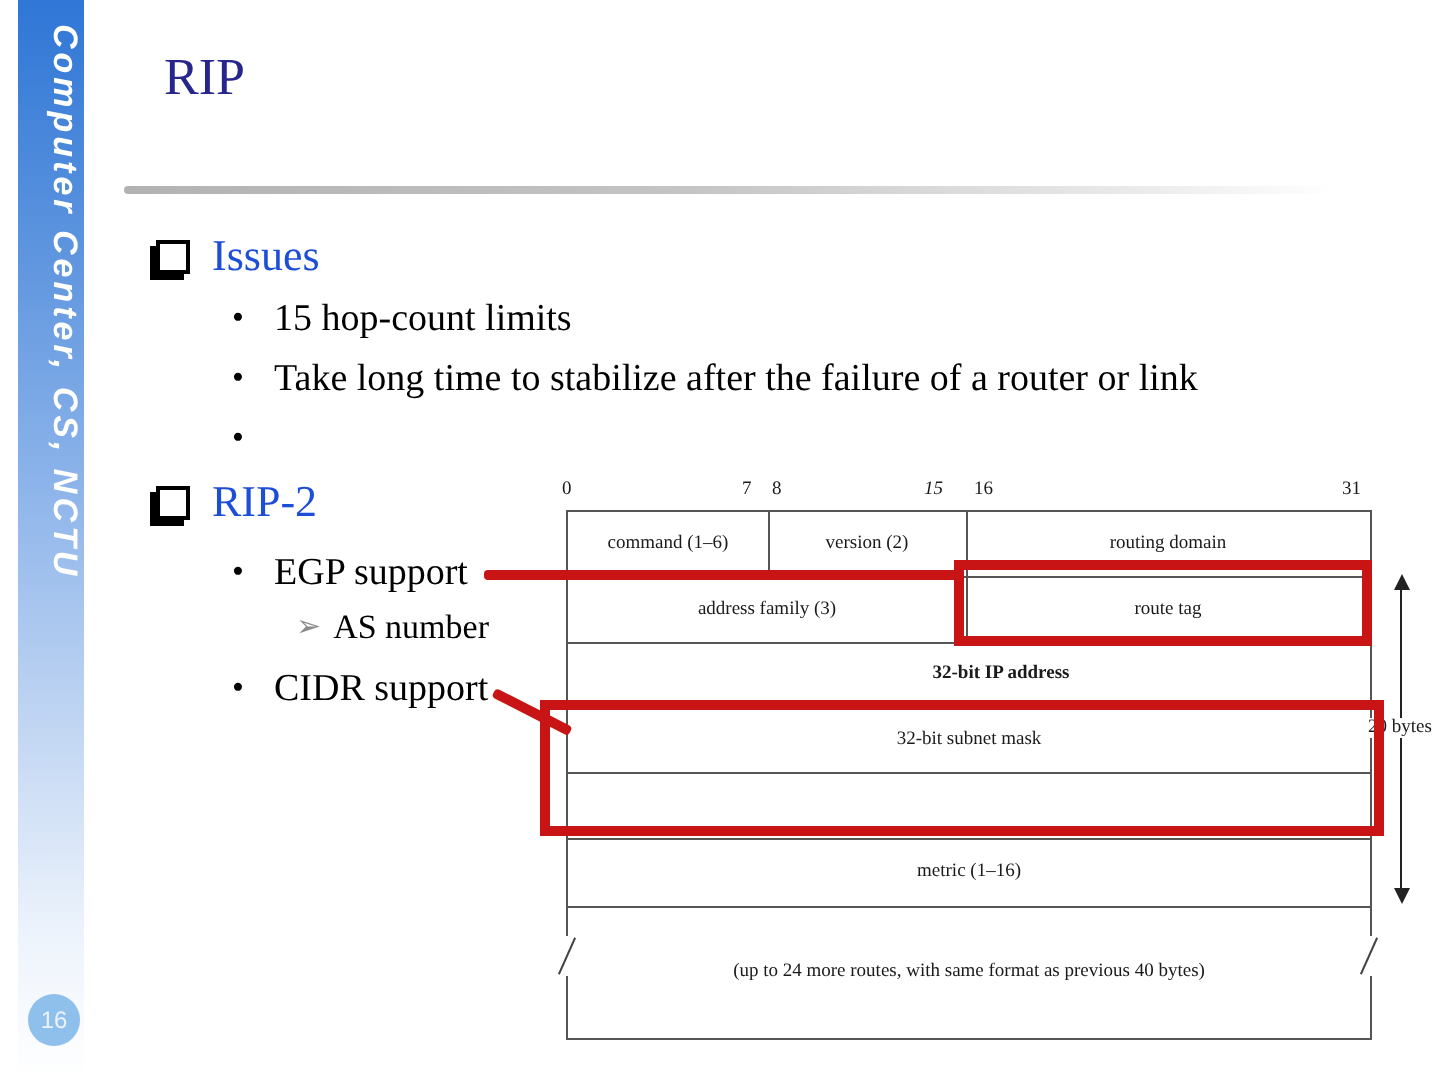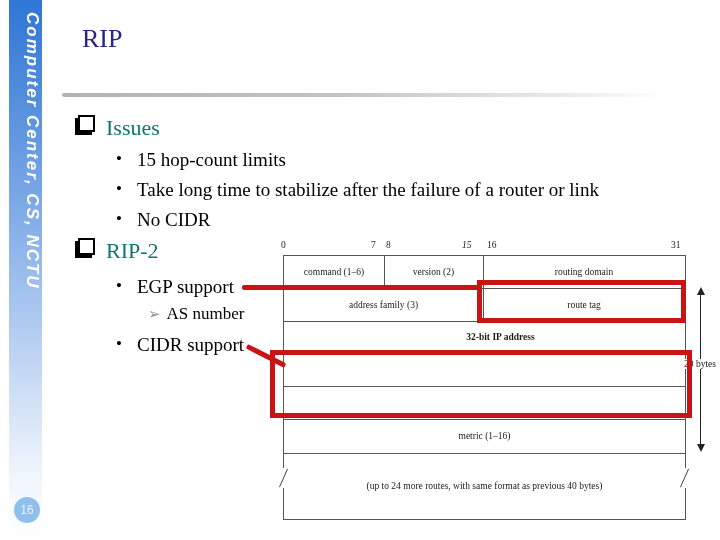--- a/index.html
+++ b/index.html
@@ -17,21 +17,21 @@
     background:#8fc0ec;color:#eaf3fc;font-family:"Liberation Sans",sans-serif;font-size:12px;
     display:flex;align-items:center;justify-content:center;}
 
   
   .title{position:absolute;left:82px;top:24px;font-size:26px;color:#26268c;}
   .subtitle{position:absolute;left:149px;top:57px;font-size:25px;color:#26268c;}
   .rule{position:absolute;left:62px;top:93px;width:624px;height:4px;border-radius:2px;
     background:linear-gradient(to right,#b2b2b2 0%,#c4c4c4 45%,#e9e9e9 80%,rgba(255,255,255,0) 97%);}
 
   
-  .heading{position:absolute;display:flex;align-items:flex-start;font-size:22px;color:#0f766e;}
+  .heading{position:absolute;display:flex;align-items:center;font-size:22px;color:#1d4ed8;}
   .sq{display:inline-block;width:13px;height:13px;border:2px solid #000;background:#fff;
       box-shadow:-3px 3px 0 #000;margin-right:11px;margin-left:2px;}
   .h-issues{left:76px;top:115px;}
   .h-rip2{left:76px;top:238px;}
   .bullet{position:absolute;display:flex;font-size:19px;color:#000;}
   .dot{width:14px;margin-right:11px;text-align:center;font-size:17px;}
   .b1{left:112px;top:149px;} .b2{left:112px;top:179px;} .b3{left:112px;top:209px;}
   .b4{left:112px;top:276px;} .b5{left:112px;top:334px;}
   .subbullet{position:absolute;left:148px;top:304px;display:flex;font-size:17px;color:#000;}
   .arr{color:#8c8c8c;margin-right:6px;font-size:15px;line-height:21px;}
@@ -86,21 +86,20 @@
   <div class="bullet b1">
     <span class="dot">•</span>
     <span>15 hop-count limits</span>
   </div>
   <div class="bullet b2">
     <span class="dot">•</span>
     <span>Take long time to stabilize after the failure of a router or link</span>
   </div>
   <div class="bullet b3">
     <span class="dot">•</span>
-    <span>No CIDR</span>
   </div>
 
   <div class="heading h-rip2">
     <span class="sq"></span>
     <span>RIP-2</span>
   </div>
   <div class="bullet b4">
     <span class="dot">•</span>
     <span>EGP support</span>
   </div>
@@ -129,20 +128,21 @@
     <div class="hline" style="top:197px;"></div>
     <div class="vline" style="left:100px;height:32px;"></div>
     <div class="vline" style="left:199px;height:65px;"></div>
 
     <div class="cell" style="left:0;top:0;width:100px;height:32px;">command (1–6)</div>
     <div class="cell" style="left:100px;top:0;width:99px;height:32px;">version (2)</div>
     <div class="cell" style="left:199px;top:0;width:202px;height:32px;">routing domain</div>
     <div class="cell" style="left:0;top:32px;width:199px;height:33px;">address family (3)</div>
     <div class="cell" style="left:199px;top:32px;width:202px;height:33px;">route tag</div>
     <div class="cell" style="left:16px;top:65px;width:401px;height:32px;font-weight:bold;">32-bit IP address</div>
+    <div class="cell" style="left:0;top:97px;width:401px;height:33px;">32-bit subnet mask</div>
     <div class="cell" style="left:0;top:163px;width:401px;height:34px;">metric (1–16)</div>
     <div class="cell" style="left:0;top:197px;width:401px;height:66px;">(up to 24 more routes, with same format as previous 40 bytes)</div>
 
     <div class="zig" style="left:-5px;top:212px;">
         <div class="zl"></div>
       </div>
     <div class="zig" style="left:396px;top:212px;">
         <div class="zl"></div>
       </div>
   </div>

